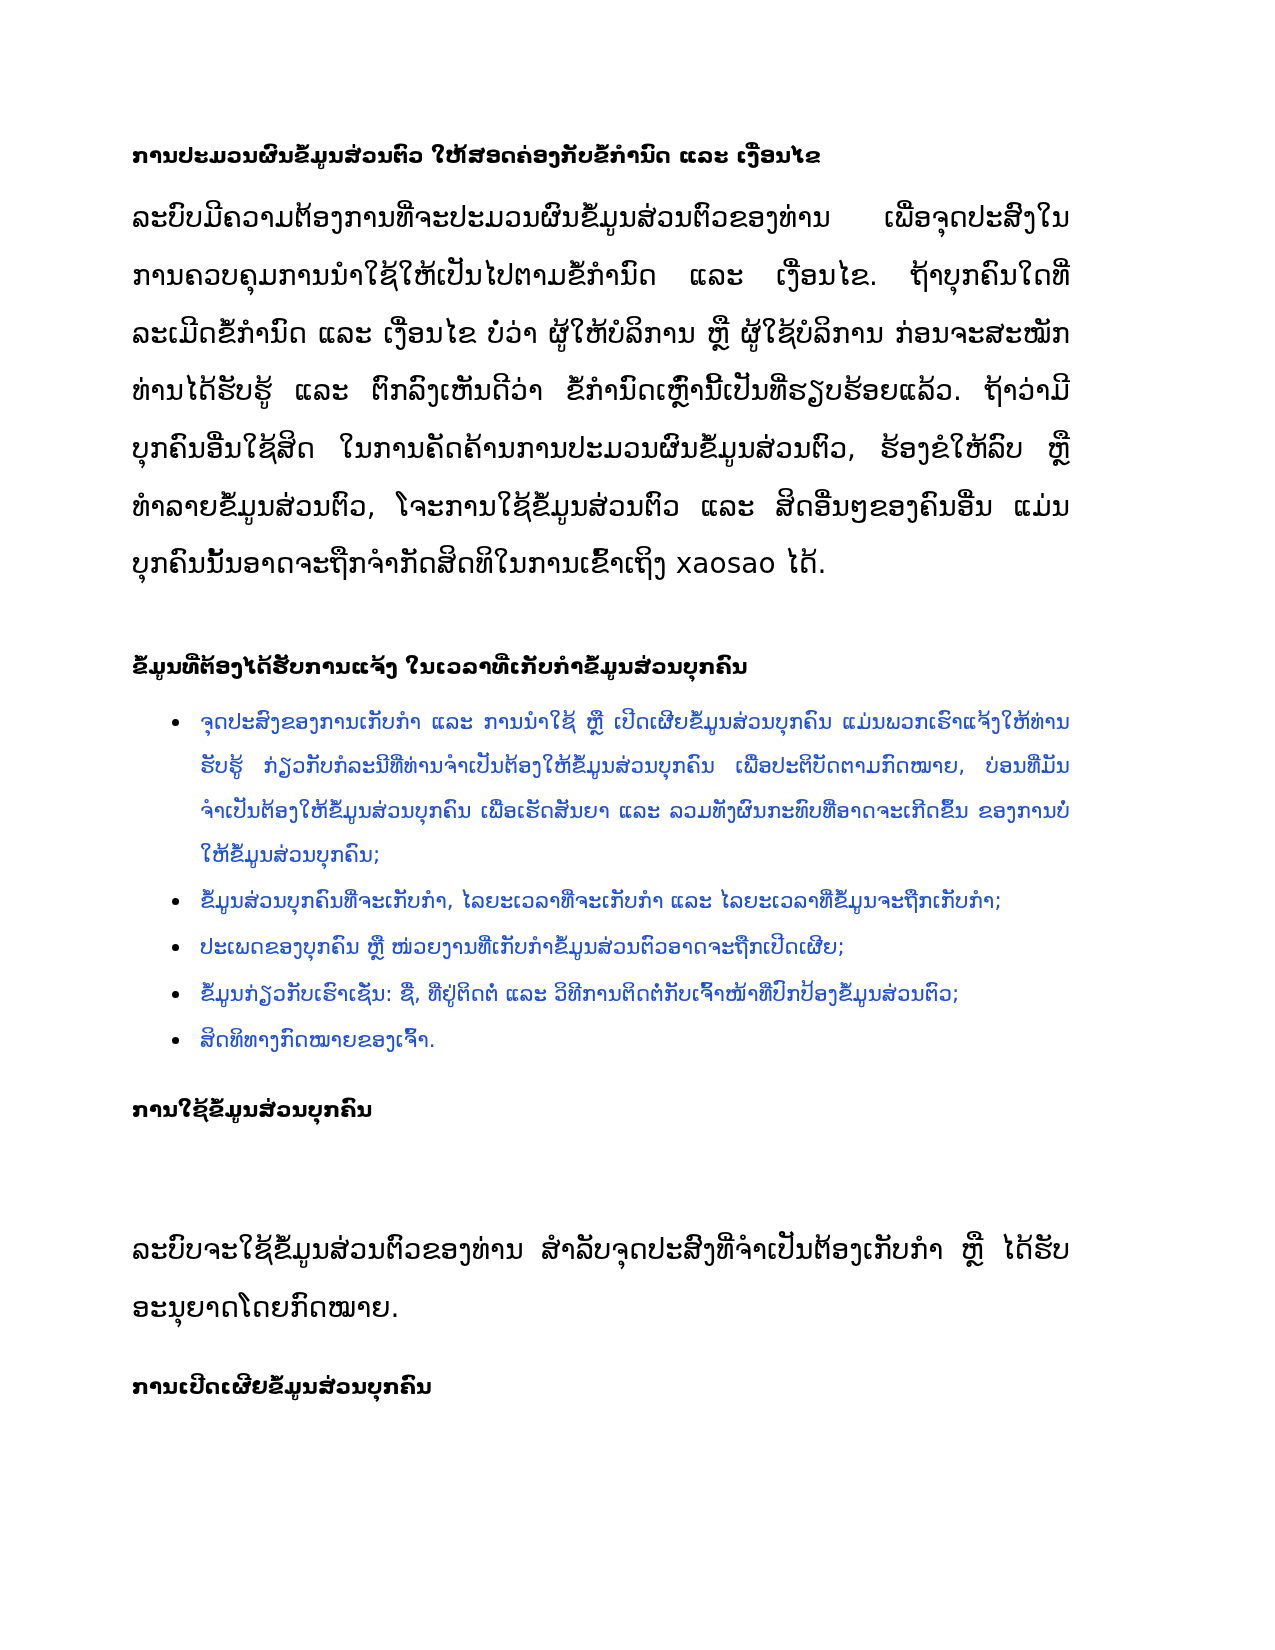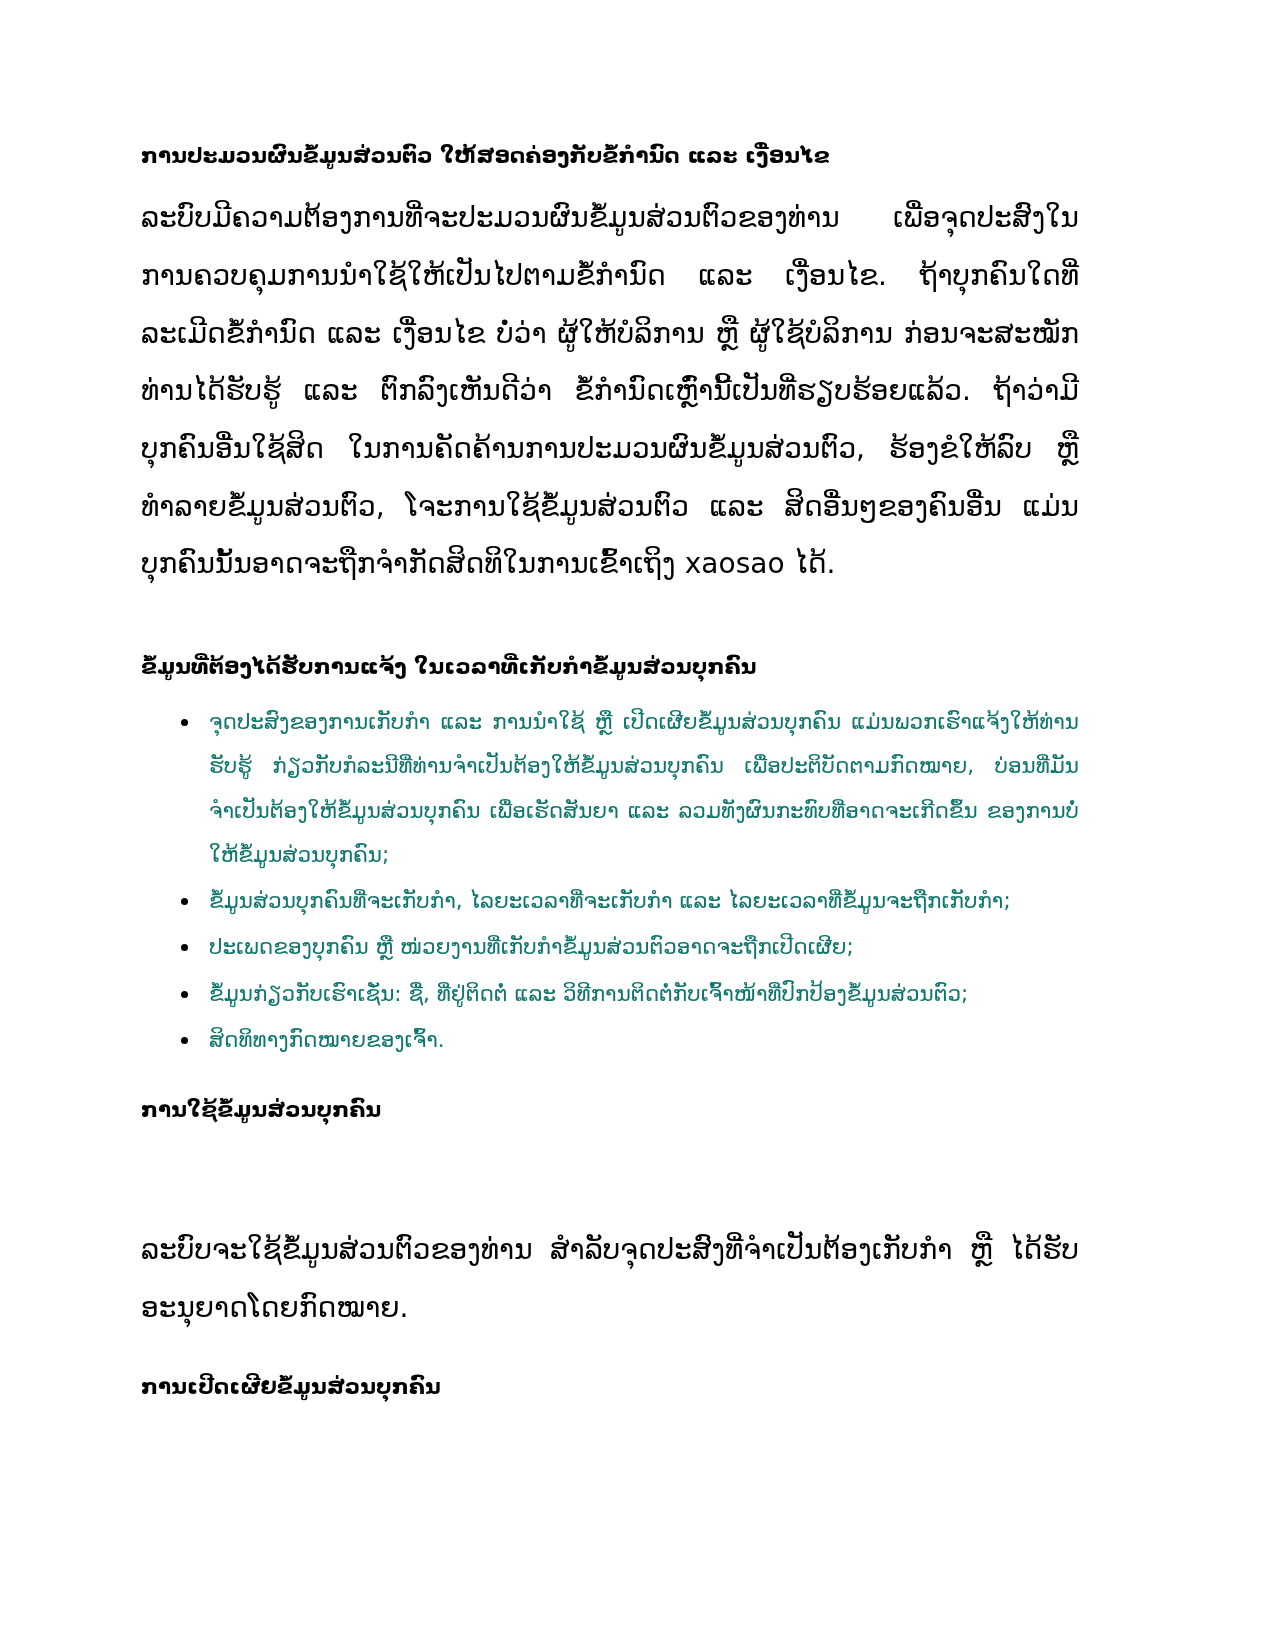--- a/index.html
+++ b/index.html
@@ -16,21 +16,21 @@
     position: relative;
     width: 1275px;
     height: 1650px;
     background: #ffffff;
     margin: 0 auto;
     overflow: hidden;
     box-sizing: border-box;
   }
   .content {
     position: absolute;
-    left: 141px;
+    left: 132px;
     top: 140px;
     width: 938px;
   }
   h1.doc-heading,
   h2.doc-heading {
     font-family: "DejaVu Sans", "Liberation Sans", sans-serif;
     font-weight: bold;
     font-size: 21.5px;
     line-height: 1.45;
     margin: 0 0 18px 0;
@@ -68,21 +68,21 @@
   }
   ul.doc-list > li {
     position: relative;
     padding-left: 68px;
     font-family: "DejaVu Sans", "Liberation Sans", sans-serif;
     font-size: 21.5px;
     line-height: 2.06;
     text-align: justify;
     text-justify: inter-word;
     margin-bottom: 2px;
-    color: #0f766e;
+    color: #1d4ed8;
   }
   ul.doc-list > li.nojustify {
     text-align: left;
   }
   ul.doc-list > li::before {
     content: "";
     position: absolute;
     left: 40px;
     top: 19px;
     width: 7px;

